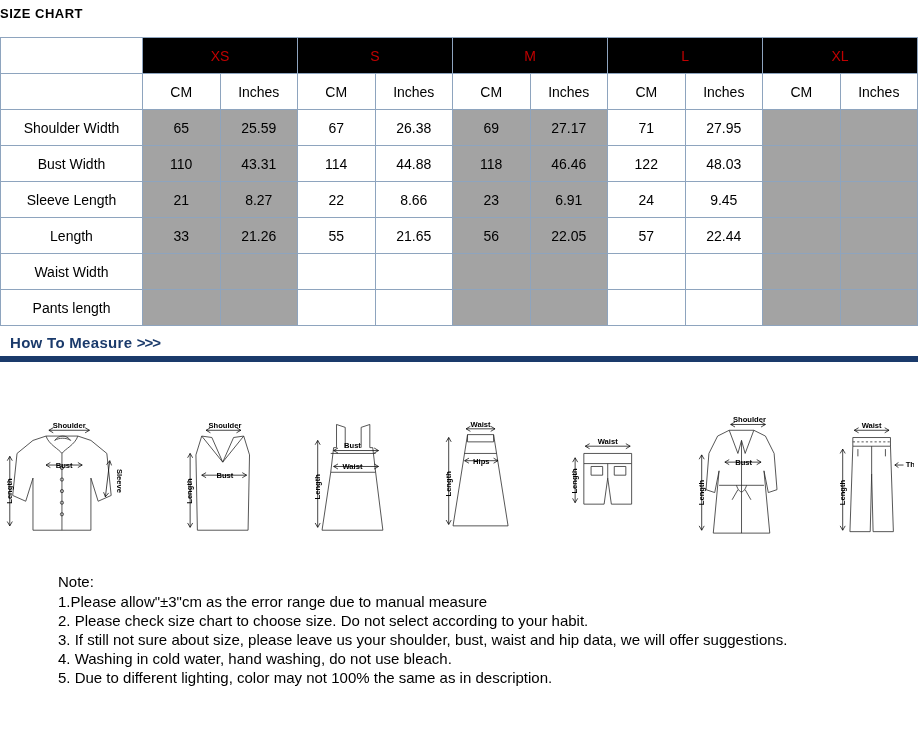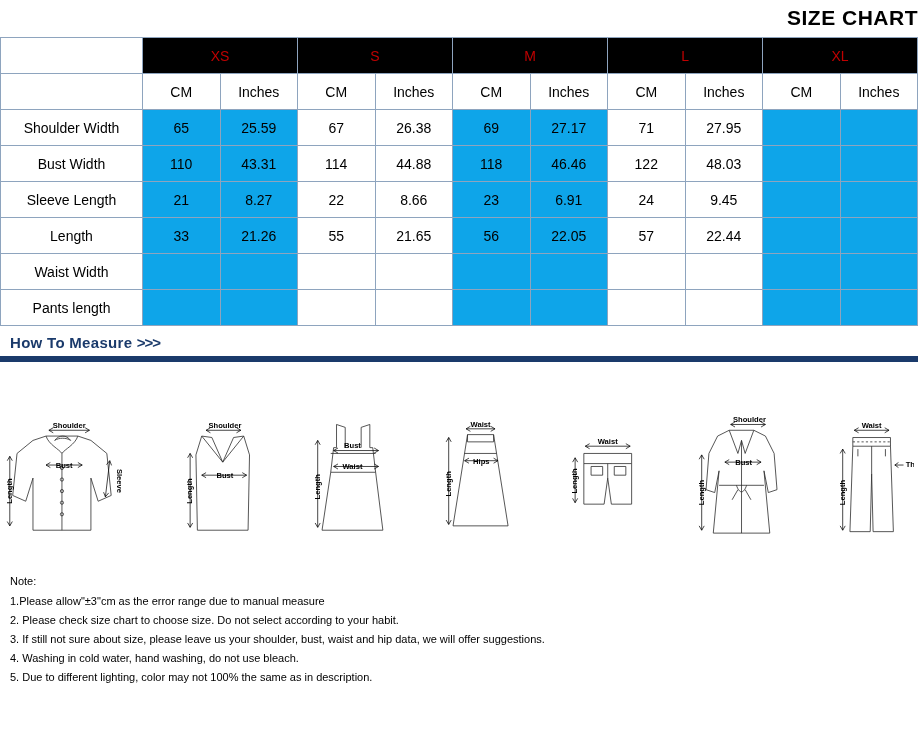--- a/index.html
+++ b/index.html
@@ -12,25 +12,25 @@
     overflow: hidden;
   }
   #page {
     width: 918px; height: 751px;
     position: relative;
     background: #fff;
   }
 
   
   .chart-title {
-    text-align: right;
-    font-size: 21px;
+    text-align: left;
+    font-size: 13px;
     font-weight: bold;
     letter-spacing: 0.5px;
-    padding: 6px 0 7px 0;
+    padding: 6px 0 16px 0;
     color: #000;
   }
 
   
   table.size-table {
     border-collapse: collapse;
     width: 918px;
     table-layout: fixed;
   }
   table.size-table td, table.size-table th {
@@ -60,21 +60,21 @@
     font-weight: bold;
   }
   .row-head-unit td.blank { background: #ffffff; }
 
   td.label-cell {
     text-align: left;
     padding-left: 16px;
     font-size: 14px;
     margin-left: 35px;
   }
-  td.shade { background: #0ea5e9; }
+  td.shade { background: #a3a3a3; }
   td.value { font-size: 15px; }
 
   
   td.hl {
     outline: 1.5px solid #2e7d5b;
     outline-offset: -2px;
   }
 
   
   .htm-wrap {
@@ -100,22 +100,23 @@
     align-items: flex-end;
     padding: 4px 4px 0 4px;
     height: 200px;
     gap: 44px;
   }
   .figures svg { display: block; }
 
   
   .notes {
     padding: 10px 0 0 10px;
-    font-size: 11px;
+    font-size: 15px;
     line-height: 19px;
+    margin-left: 48px;
   }
   .notes div { white-space: nowrap; }
   .notes .note-head { padding-bottom: 1px; }
 </style>
 </head>
 <body>
 
 <div id="page">
 
   <div class="chart-title">SIZE CHART</div>

